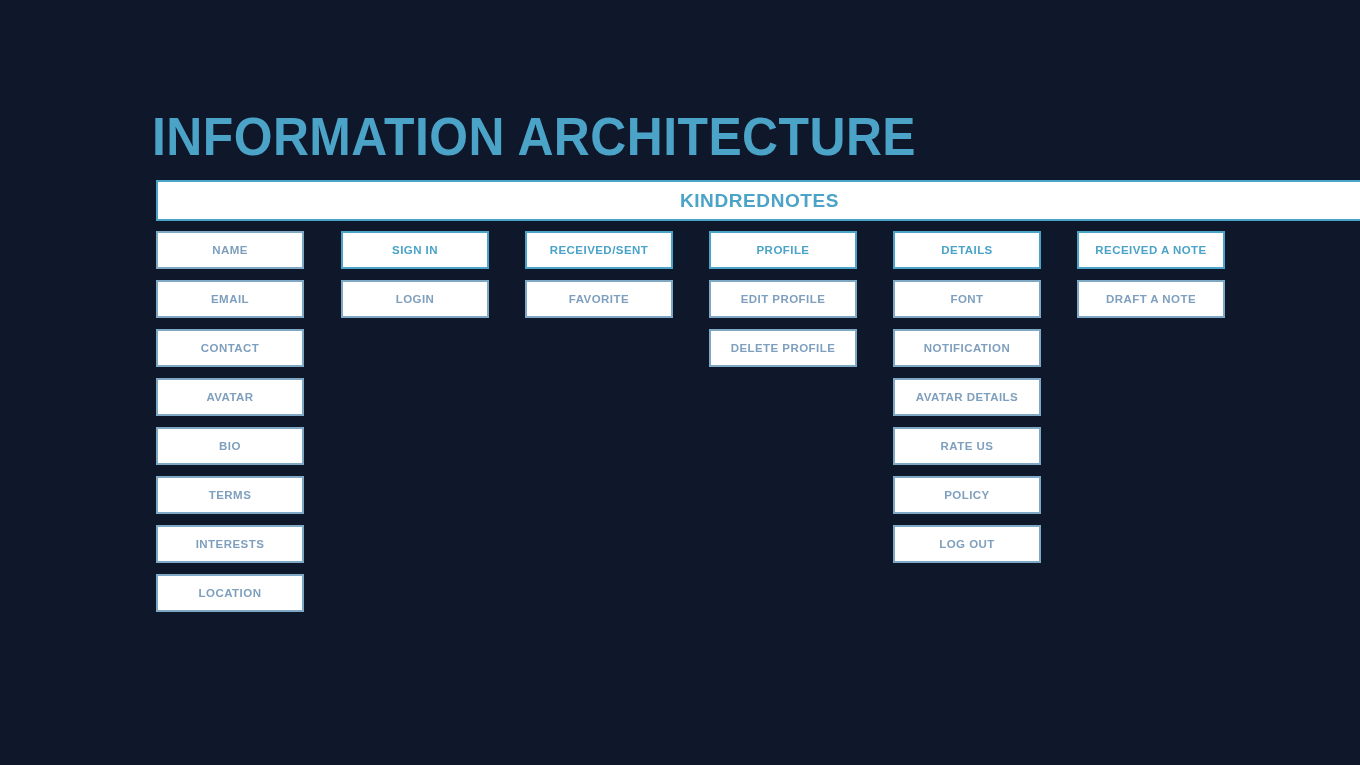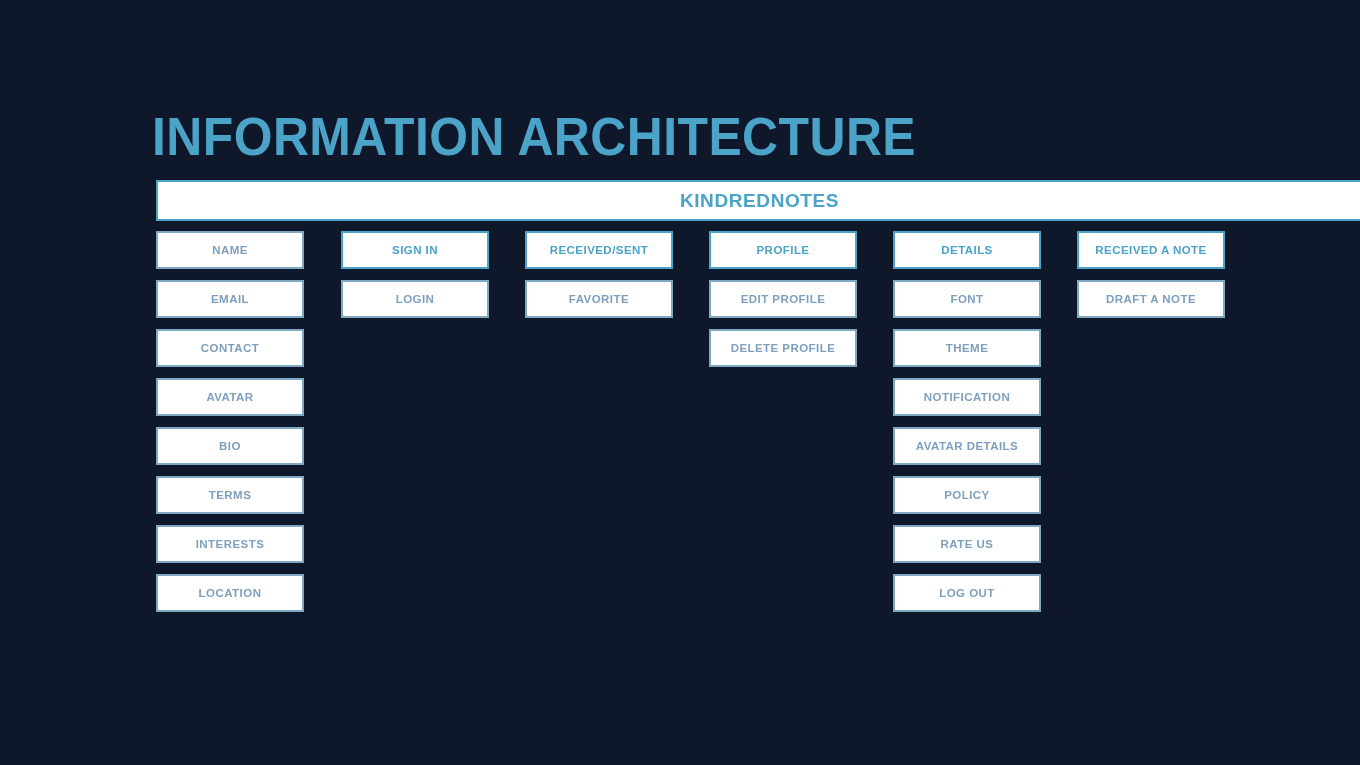--- a/index.html
+++ b/index.html
@@ -180,35 +180,32 @@
         </div>
       </div>
       <div class="column col-4">
         <div class="node level-1">
           <span class="node-label">DETAILS</span>
         </div>
         <div class="node level-2">
           <span class="node-label">FONT</span>
         </div>
         <div class="node level-2">
-          <span class="node-label">THEME</span>
-        </div>
-        <div class="node level-2">
           <span class="node-label">NOTIFICATION</span>
         </div>
         <div class="node level-2">
           <span class="node-label">AVATAR DETAILS</span>
         </div>
         <div class="node level-2">
+          <span class="node-label">RATE US</span>
+        </div>
+        <div class="node level-2">
           <span class="node-label">POLICY</span>
         </div>
         <div class="node level-2">
-          <span class="node-label">RATE US</span>
-        </div>
-        <div class="node level-2">
           <span class="node-label">LOG OUT</span>
         </div>
       </div>
       <div class="column col-5">
         <div class="node level-1">
           <span class="node-label">RECEIVED A NOTE</span>
         </div>
         <div class="node level-2">
           <span class="node-label">DRAFT A NOTE</span>
         </div>

